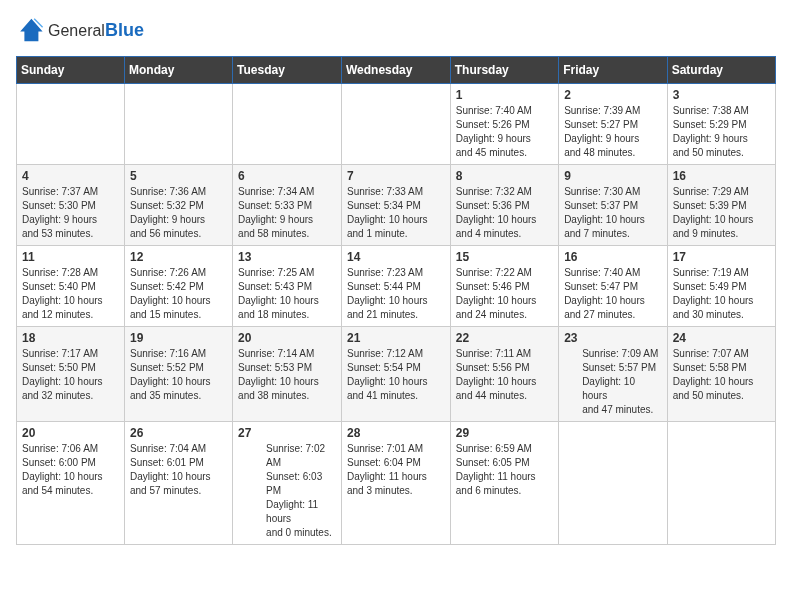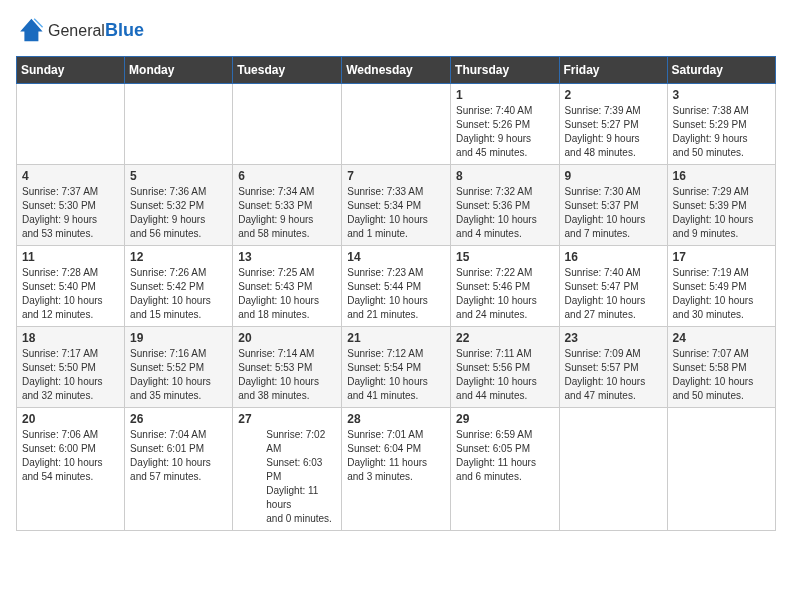--- a/index.html
+++ b/index.html
@@ -274,21 +274,21 @@
         </td>
         <td>
           <span class="day-num">22</span>
           <div class="day-info" style="white-space: pre-line;">Sunrise: 7:11 AM
 Sunset: 5:56 PM
 Daylight: 10 hours
 and 44 minutes.</div>
         </td>
         <td>
           <span class="day-num">23</span>
-          <div class="day-info" style="white-space: pre-line;">Sunrise: 7:09 AM
+          <div class="day-info" style="white-space: pre-line; margin-left: 18px;">Sunrise: 7:09 AM
 Sunset: 5:57 PM
 Daylight: 10 hours
 and 47 minutes.</div>
         </td>
         <td>
           <span class="day-num">24</span>
           <div class="day-info" style="white-space: pre-line;">Sunrise: 7:07 AM
 Sunset: 5:58 PM
 Daylight: 10 hours
 and 50 minutes.</div>

